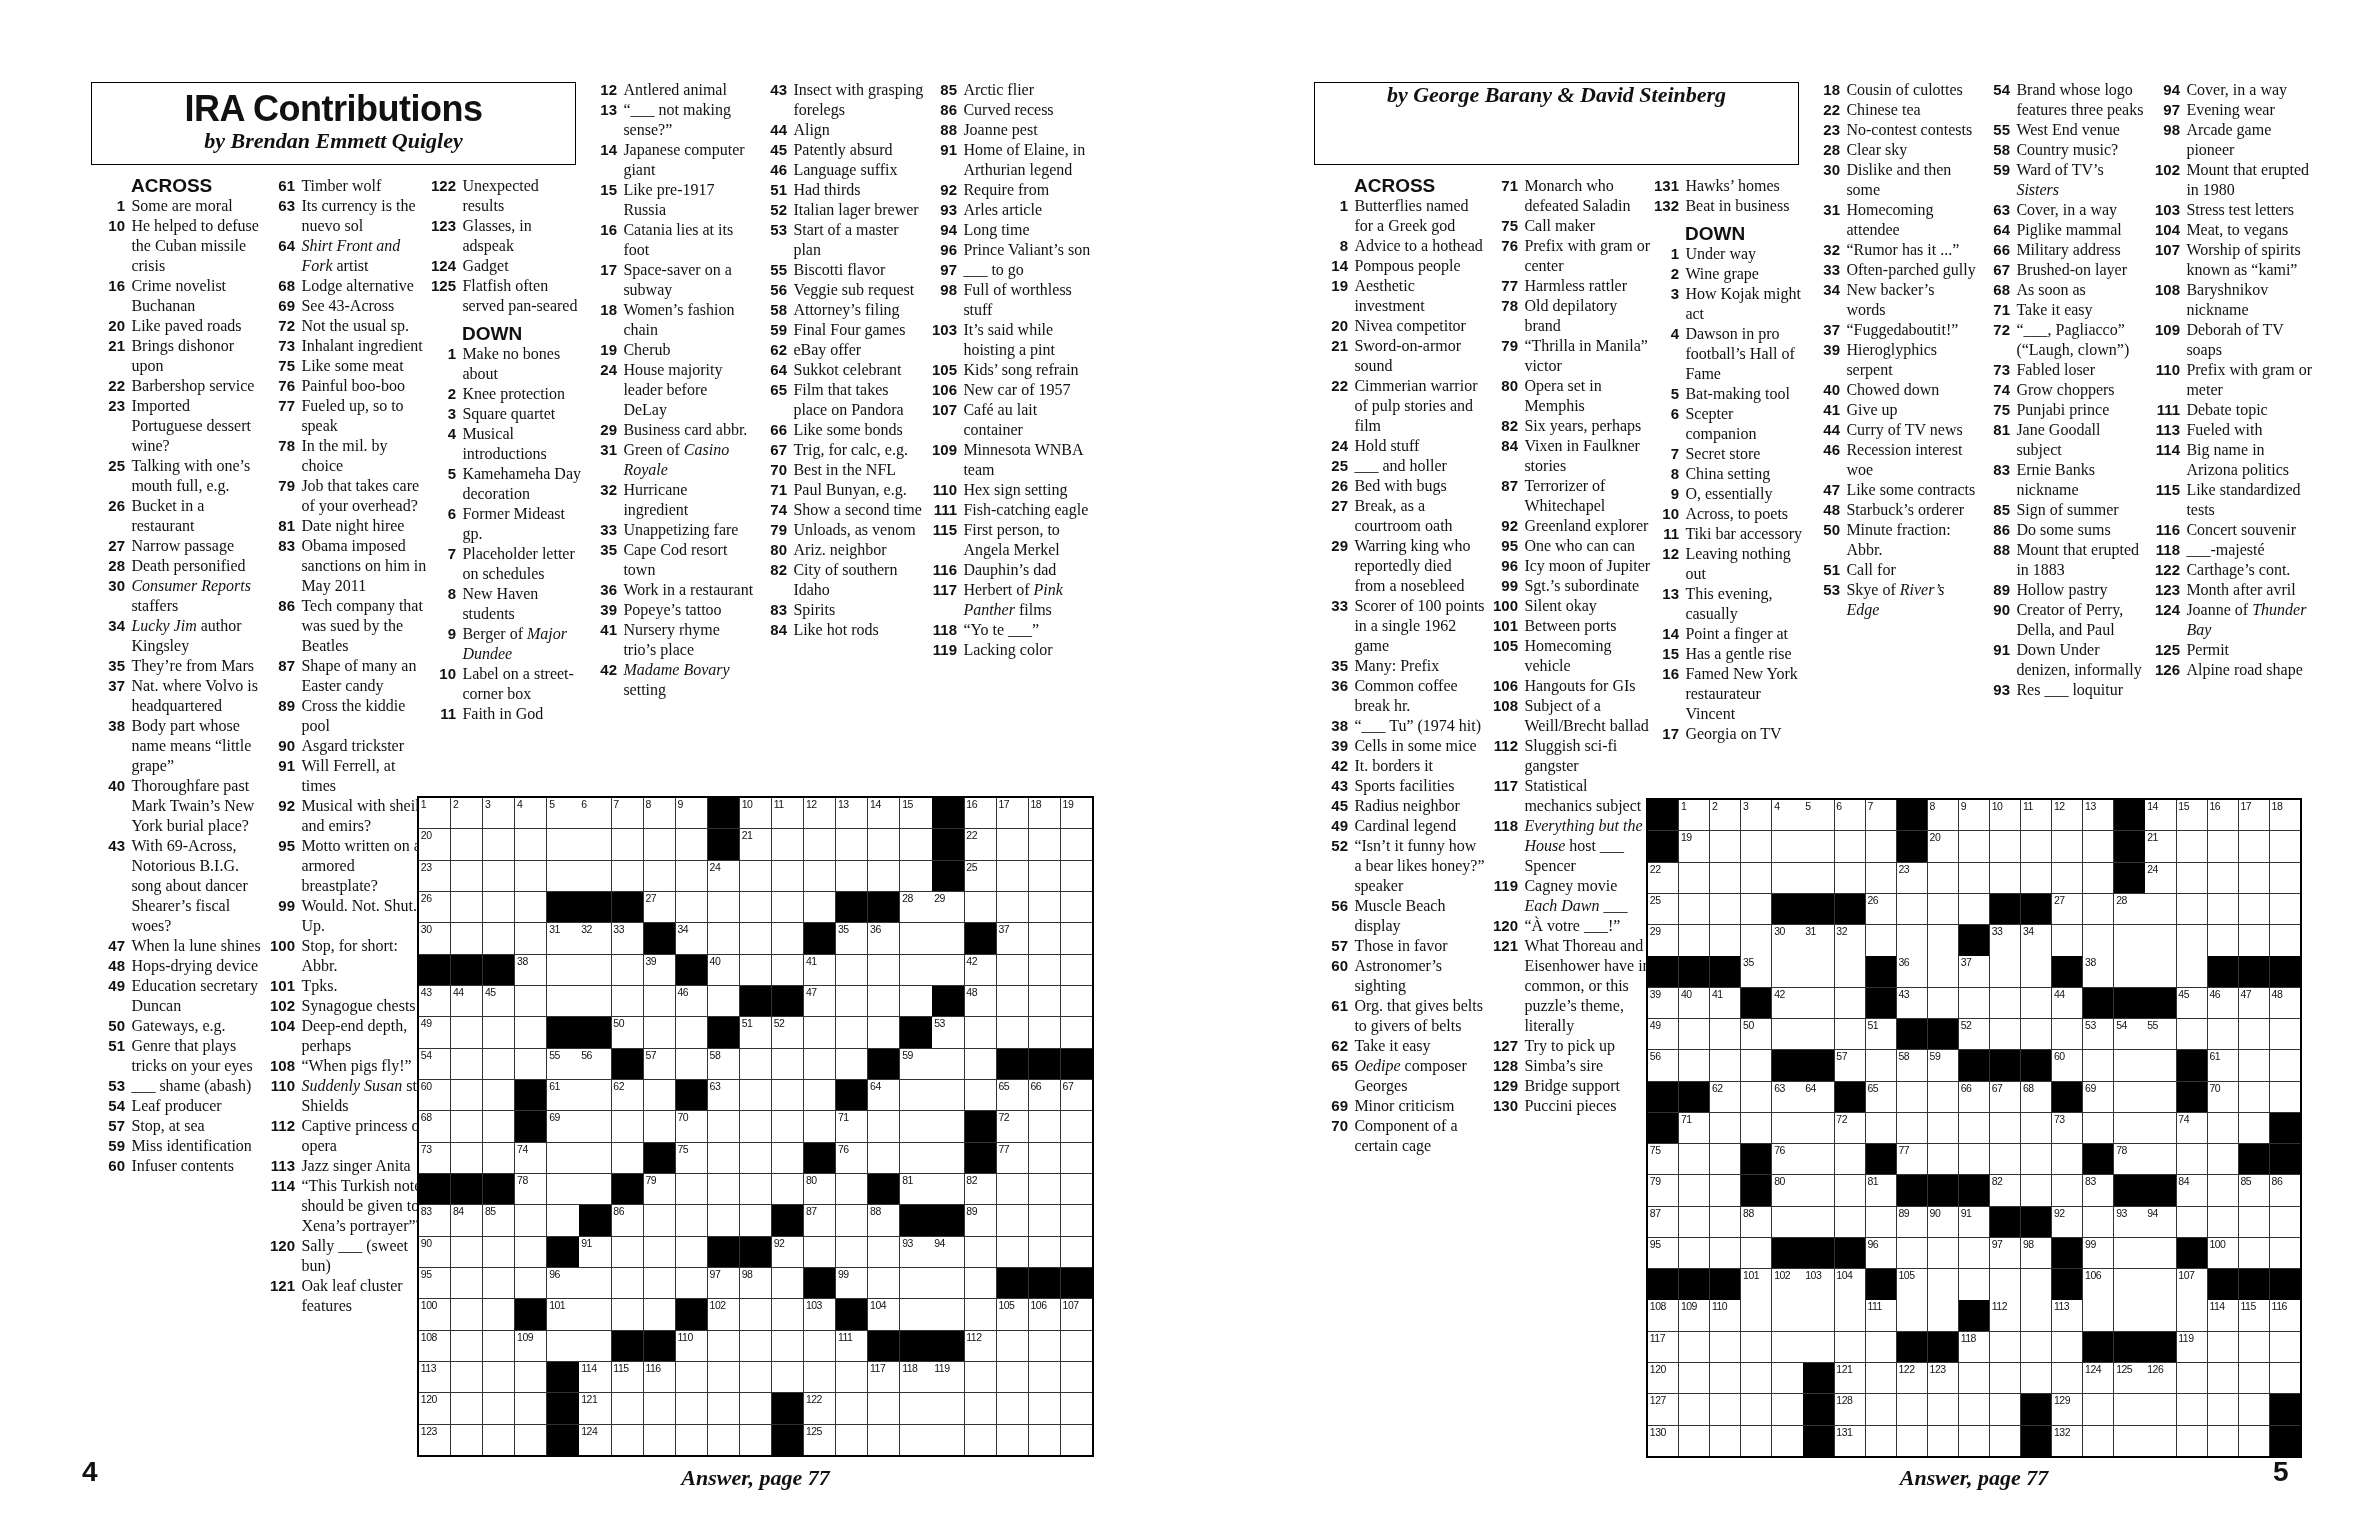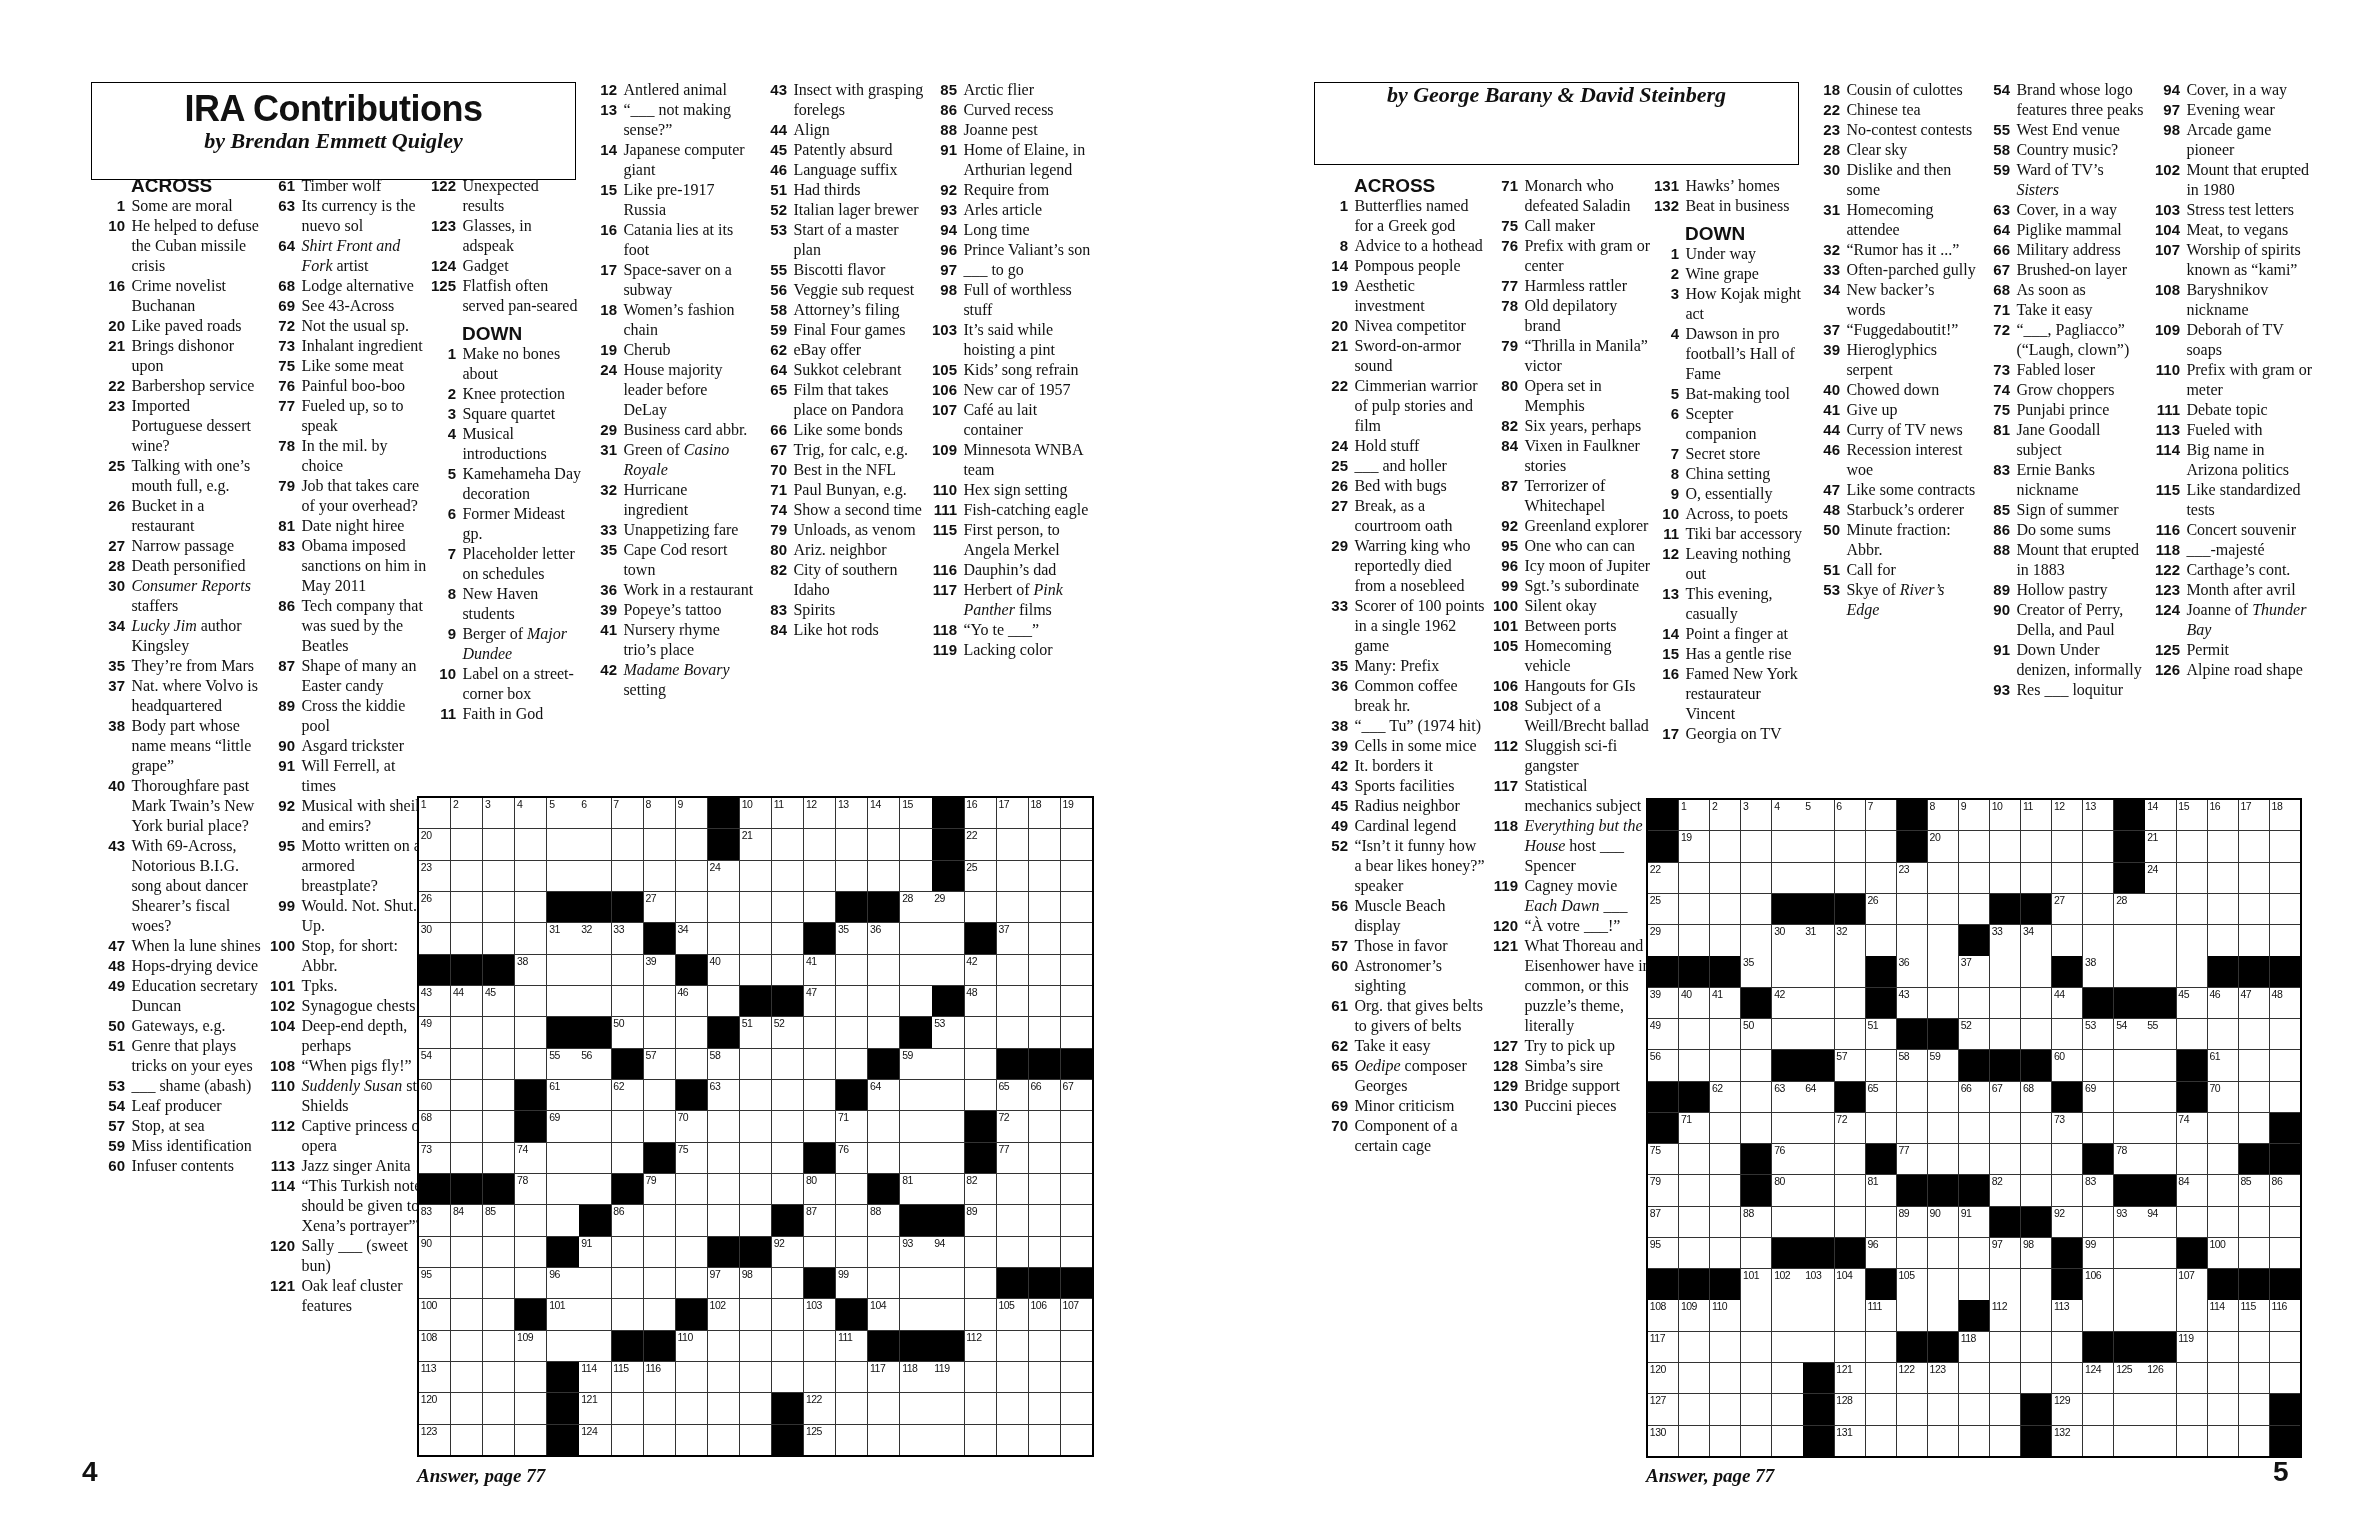--- a/index.html
+++ b/index.html
@@ -16,23 +16,23 @@
   .cn{flex:0 0 31px;text-align:right;padding-right:6.4px;font-family:"Liberation Sans",sans-serif;
       font-weight:bold;font-size:15px;}
   .ct{flex:1;}
   .grid{position:absolute;display:grid;gap:0.9px;background:#333;border:2.7px solid #000;box-sizing:border-box;
         grid-template-columns:repeat(21,1fr);grid-template-rows:repeat(21,1fr);}
   .cell{background:#fff;position:relative;}
   .cell.b{background:#000;}
   .gn{position:absolute;top:0;left:1.8px;font-family:"Liberation Sans",sans-serif;
       font-size:10.5px;line-height:12px;letter-spacing:-0.5px;}
   .pagenum{position:absolute;font-family:"Liberation Sans",sans-serif;font-weight:bold;font-size:28px;}
-  .answer{position:absolute;font-style:italic;font-weight:bold;font-size:19px;text-align:left;}
+  .answer{position:absolute;font-style:italic;font-weight:bold;font-size:22px;text-align:center;}
   
-  .tbL{left:91px;top:82px;width:485px;height:98px;}
+  .tbL{left:91px;top:82px;width:485px;height:83px;}
   .cL1{left:94px;top:176px;width:168px;}
   .cL2{left:264px;top:176px;width:166px;}
   .cL3{left:425px;top:176px;width:157px;}
   .cL4{left:586px;top:80px;width:168px;}
   .cL5{left:756px;top:80px;width:168px;}
   .cL6{left:926px;top:80px;width:168px;}
   .gL{left:417px;top:796px;width:677px;height:661px;}
   .pnL{left:82px;top:1456px;}
   .ansL{left:417px;top:1465px;width:677px;}
   

